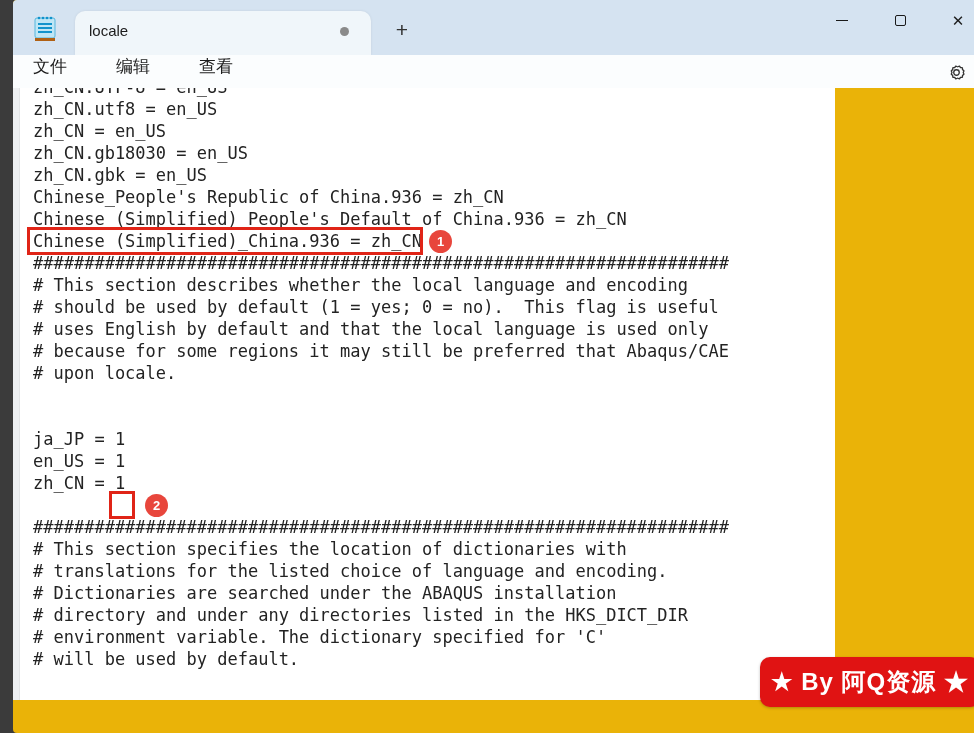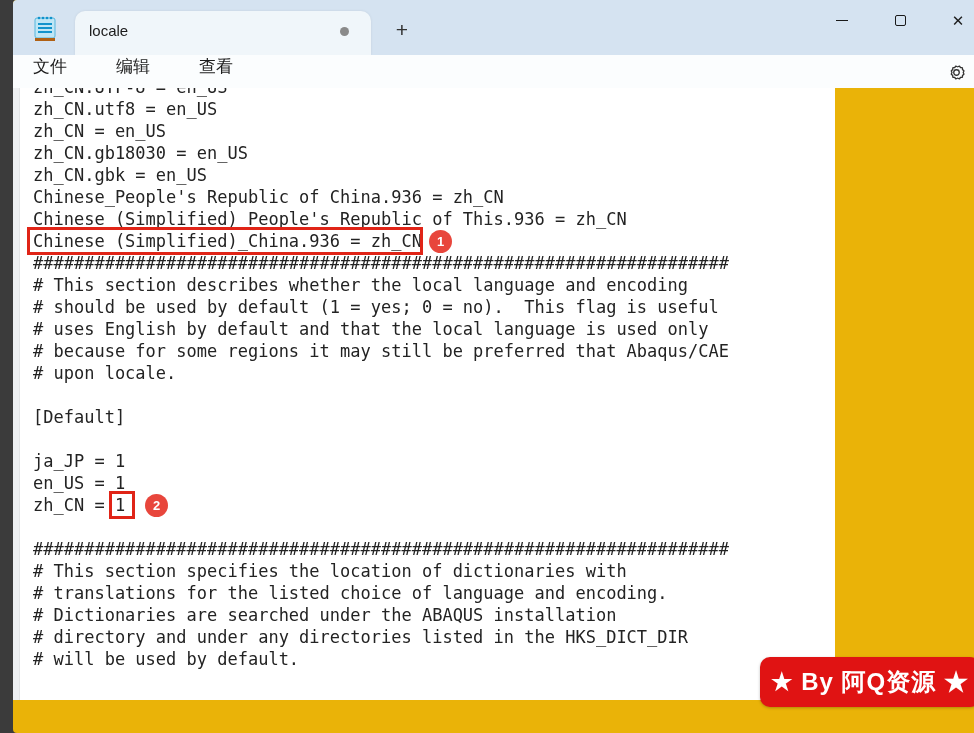--- a/index.html
+++ b/index.html
@@ -174,40 +174,40 @@
 
   <div id="editor">
     <div id="left-gutter"></div>
     <div id="editor-lines">
         <div class="line">zh_CN.UTF-8 = en_US</div>
         <div class="line">zh_CN.utf8 = en_US</div>
         <div class="line">zh_CN = en_US</div>
         <div class="line">zh_CN.gb18030 = en_US</div>
         <div class="line">zh_CN.gbk = en_US</div>
         <div class="line">Chinese_People's Republic of China.936 = zh_CN</div>
-        <div class="line">Chinese (Simplified) People's Republic of This.936 = zh_CN</div>
+        <div class="line">Chinese (Simplified) People's Default of China.936 = zh_CN</div>
         <div class="line">Chinese (Simplified)_China.936 = zh_CN</div>
         <div class="line">####################################################################</div>
         <div class="line"># This section describes whether the local language and encoding</div>
         <div class="line"># should be used by default (1 = yes; 0 = no).  This flag is useful</div>
         <div class="line"># uses English by default and that the local language is used only</div>
         <div class="line"># because for some regions it may still be preferred that Abaqus/CAE</div>
         <div class="line"># upon locale.</div>
         <div class="line"></div>
-        <div class="line">[Default]</div>
         <div class="line"></div>
         <div class="line">ja_JP = 1</div>
         <div class="line">en_US = 1</div>
         <div class="line">zh_CN = 1</div>
         <div class="line"></div>
         <div class="line">####################################################################</div>
         <div class="line"># This section specifies the location of dictionaries with</div>
         <div class="line"># translations for the listed choice of language and encoding.</div>
         <div class="line"># Dictionaries are searched under the ABAQUS installation</div>
         <div class="line"># directory and under any directories listed in the HKS_DICT_DIR</div>
+        <div class="line"># environment variable. The dictionary specified for 'C'</div>
         <div class="line"># will be used by default.</div>
       </div>
   </div>
 
   <div class="anno-box" id="anno-box-1"></div>
   <div class="anno-circle" id="anno-circle-1">
     <span>1</span>
   </div>
   <div class="anno-box" id="anno-box-2"></div>
   <div class="anno-circle" id="anno-circle-2">

